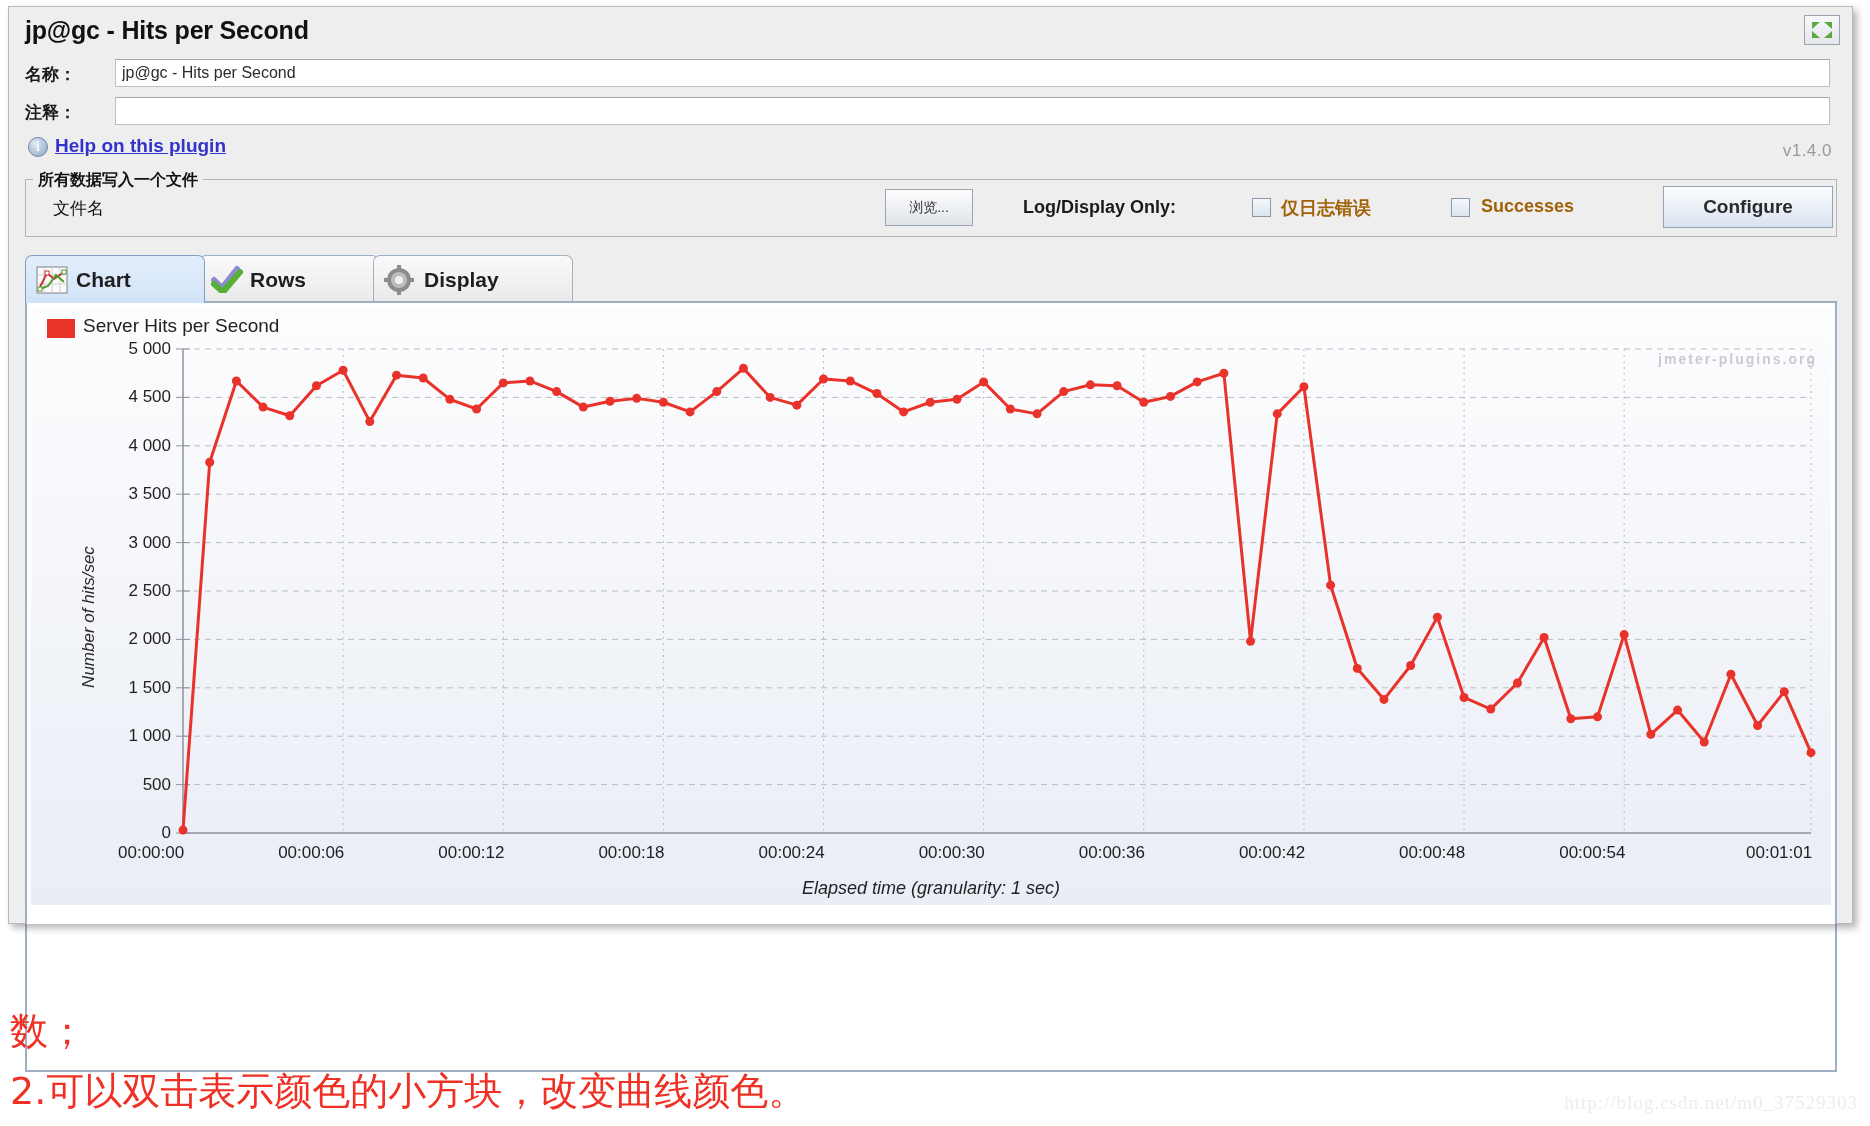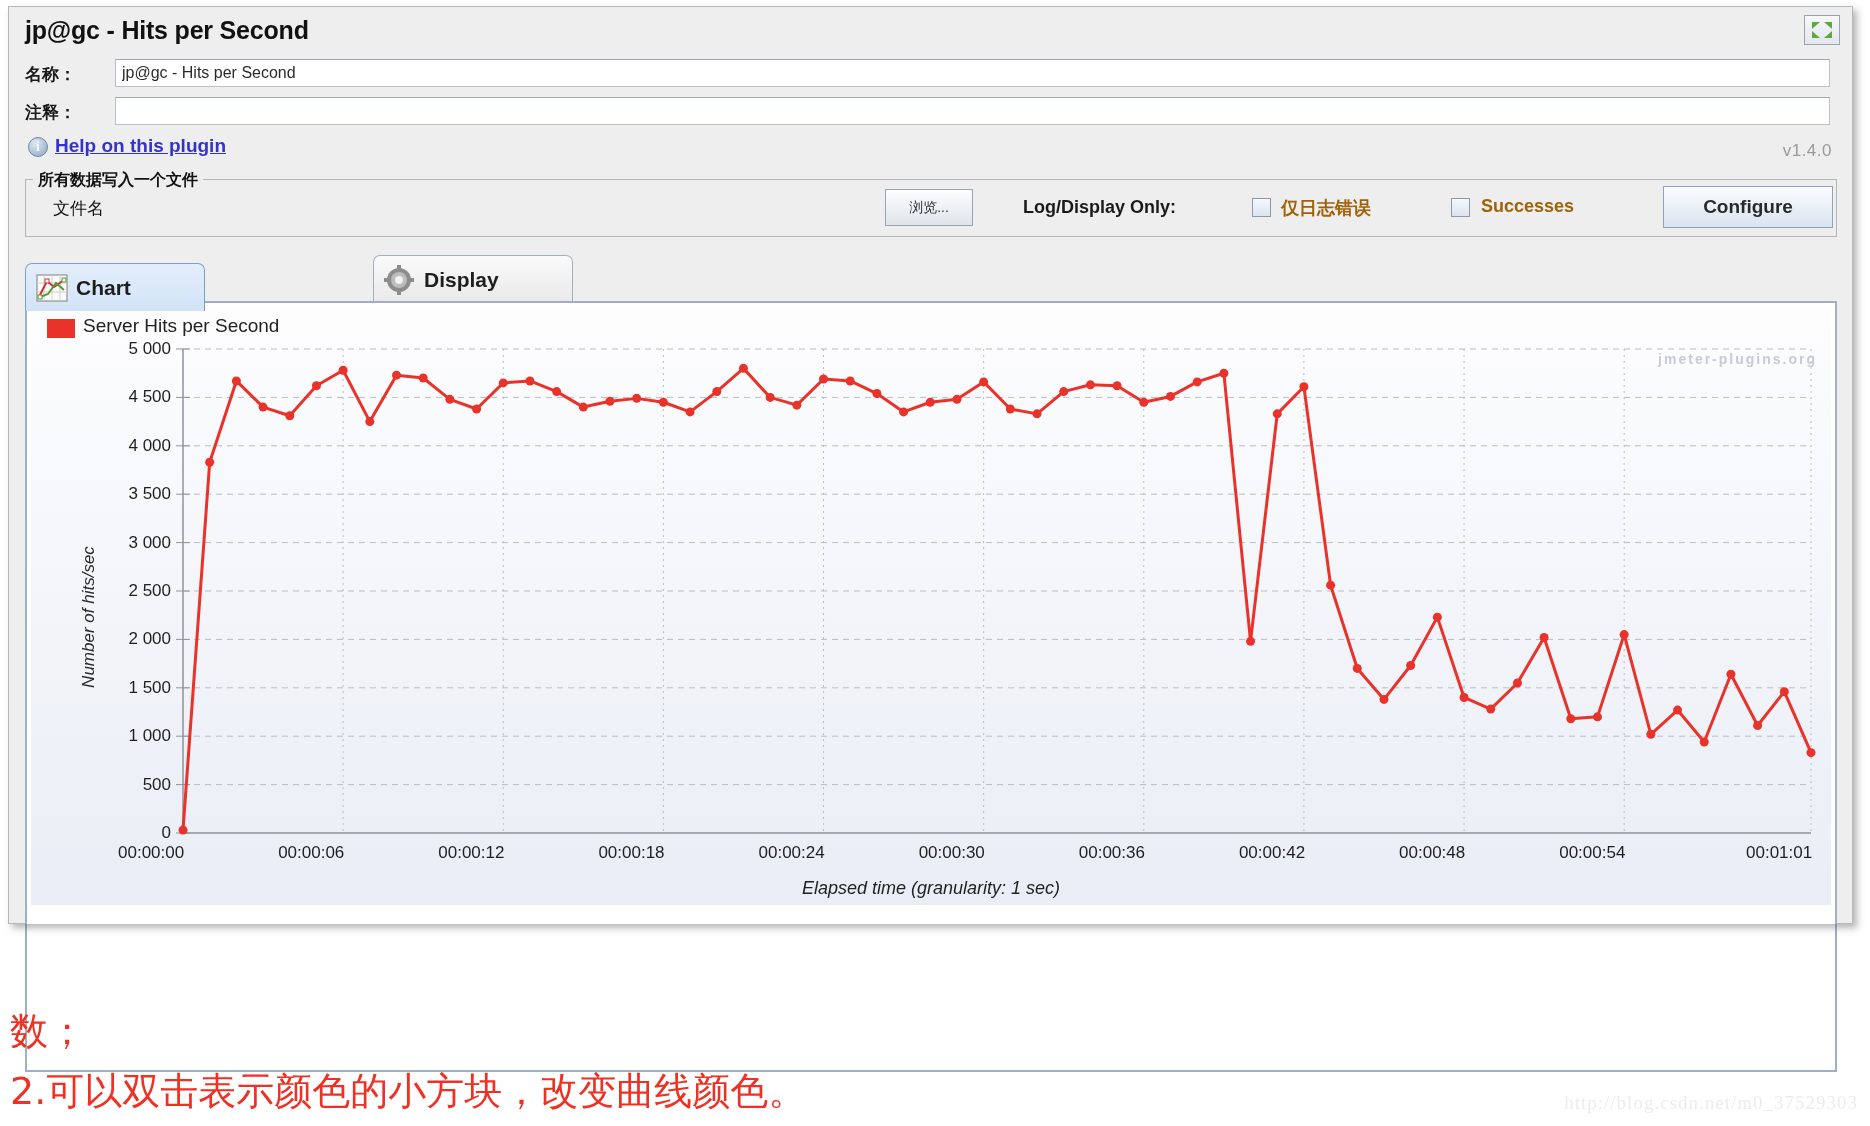--- a/index.html
+++ b/index.html
@@ -168,21 +168,20 @@
     box-sizing: border-box;
     display: flex; align-items: center;
     padding-left: 10px;
     font-size: 21px; font-weight: bold; color: #1e1e1e;
     background: linear-gradient(#fafafa,#e9e9e9);
   }
   .tab.active {
     background: linear-gradient(#e3eefb,#d2e3f7);
     border-color: #7f9ec4;
     z-index: 3;
-    margin-top: 8px;
   }
   .tab-label { margin-left: 8px; }
   .tab-icon { width: 32px; height: 30px; position: relative; }
   
   .chart-frame {
     position: absolute; left: 16px; top: 294px;
     width: 1812px; height: 771px;
     border: 2px solid #9fb0c4;
     background: #ffffff;
     box-sizing: border-box;
@@ -317,20 +316,29 @@
             <polyline points="4,22 11,8 18,14 28,7" fill="none" stroke="#cc3333" stroke-width="2"></polyline>
             <polyline points="4,24 12,21 20,10 28,17" fill="none" stroke="#4f9e34" stroke-width="2"></polyline>
             <rect x="9" y="6" width="4" height="4" fill="#fff" stroke="#cc3333"></rect>
             <rect x="26" y="5" width="4" height="4" fill="#fff" stroke="#4f9e34"></rect>
             <rect x="2" y="22" width="4" height="4" fill="#fff" stroke="#4f9e34"></rect>
           </svg>
         </span>
         <span class="tab-label">Chart</span>
       </div>
 
+      <div class="tab" style="left:174px; width:180px;">
+        <span class="tab-icon">
+          <svg width="34" height="28" viewBox="0 0 34 28">
+            <polyline points="4,15 12,23 27,4" fill="none" stroke="#8f8ad8" stroke-width="6" stroke-linecap="round" stroke-linejoin="round"></polyline>
+            <polyline points="4,19 13,27 30,7" fill="none" stroke="#56b035" stroke-width="6" stroke-linecap="round" stroke-linejoin="round"></polyline>
+          </svg>
+        </span>
+        <span class="tab-label">Rows</span>
+      </div>
 
       <div class="tab" style="left:348px; width:200px;">
         <span class="tab-icon">
           <svg width="30" height="30" viewBox="0 0 30 30">
             <g fill="#8c8c8c">
               <circle cx="15" cy="15" r="12"></circle>
             </g>
             <circle cx="15" cy="15" r="8" fill="#bdbdbd"></circle>
             <circle cx="15" cy="15" r="4" fill="#f2f2f2"></circle>
             <g fill="#8c8c8c">

